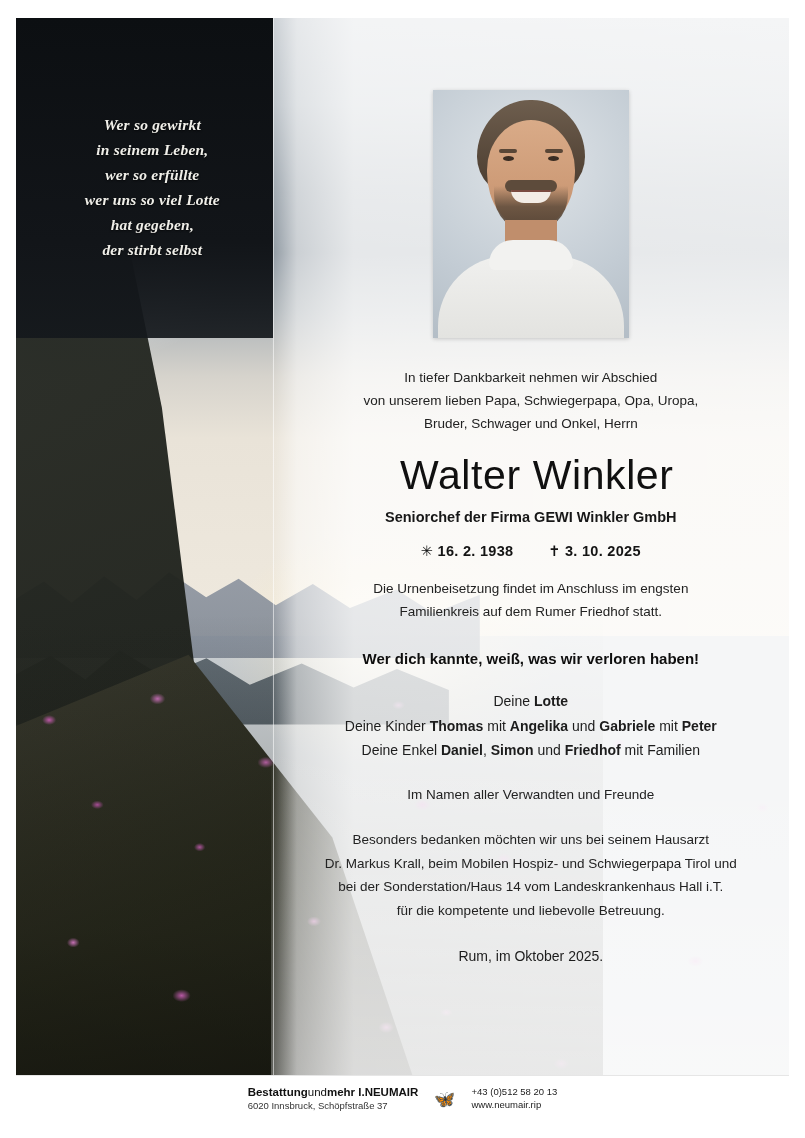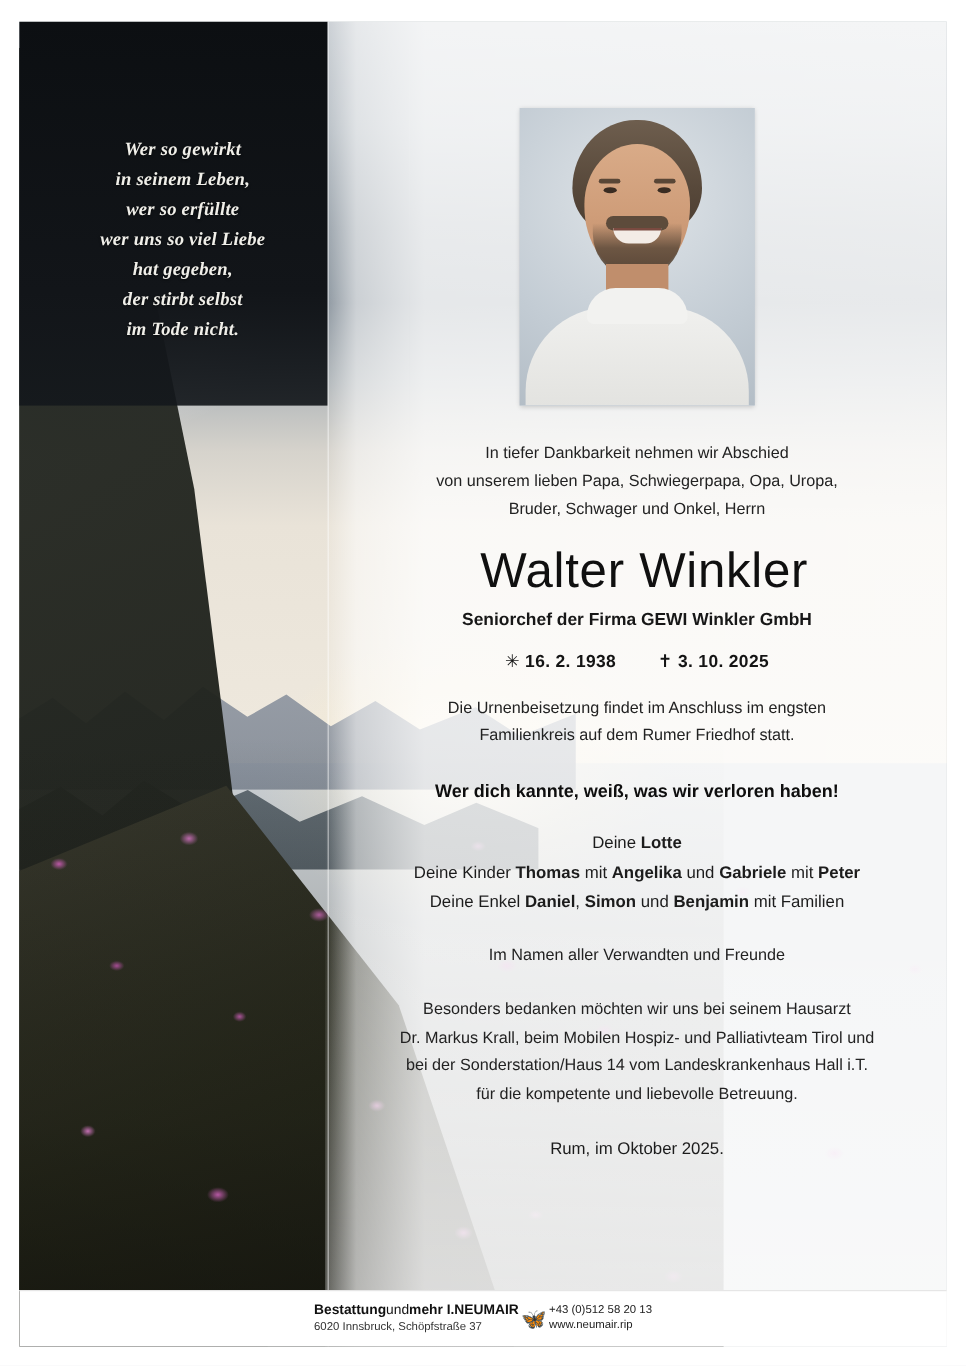--- a/index.html
+++ b/index.html
@@ -360,21 +360,21 @@
 
   
   .footer {
     position: absolute;
     left: 0; right: 0; bottom: 0;
     height: 46px;
     background: #ffffff;
     display: flex;
     align-items: center;
     justify-content: center;
-    gap: 0;
+    gap: 14px;
     border-top: 1px solid #e6e6e6;
   }
   .f-left {
     text-align: left;
     line-height: 1.35;
   }
   .f-brand { font-size: 11.5px; color: #111; }
   .f-brand .light { font-weight: 400; }
   .f-brand .bold { font-weight: 700; }
   .f-addr { font-size: 9.5px; color: #333; }
@@ -410,24 +410,23 @@
       <div class="bg-veil"></div>
       <div class="bg-veil-bottom"></div>
     </div>
 
     <div class="verse-panel">
       <div class="verse-dark"></div>
       <div class="verse-text">
         <span class="ln">Wer so gewirkt</span>
         <span class="ln">in seinem Leben,</span>
         <span class="ln">wer so erfüllte</span>
-        <span class="ln">wer uns so viel Liebe</span>
+        <span class="ln">wer uns so viel Lotte</span>
         <span class="ln">hat gegeben,</span>
         <span class="ln">der stirbt selbst</span>
-        <span class="ln">im Tode nicht.</span>
       </div>
     </div>
 
     <div class="divider"></div>
 
     <div class="content">
 
       <div class="portrait">
         <div class="p-bg"></div>
         <div class="p-body"></div>
@@ -465,28 +464,28 @@
       <div class="para">
         <span class="line">Die Urnenbeisetzung findet im Anschluss im engsten</span>
         <span class="line">Familienkreis auf dem Rumer Friedhof statt.</span>
       </div>
 
       <div class="highlight">Wer dich kannte, weiß, was wir verloren haben!</div>
 
       <div class="family">
         <span class="line"><span>Deine </span><b>Lotte</b></span>
         <span class="line">Deine Kinder <b>Thomas</b> mit <b>Angelika</b> und <b>Gabriele</b> mit <b>Peter</b></span>
-        <span class="line">Deine Enkel <b>Daniel</b>, <b>Simon</b> und <b>Benjamin</b> mit Familien</span>
+        <span class="line">Deine Enkel <b>Daniel</b>, <b>Simon</b> und <b>Friedhof</b> mit Familien</span>
       </div>
 
       <div class="namens">Im Namen aller Verwandten und Freunde</div>
 
       <div class="thanks">
         <span class="line">Besonders bedanken möchten wir uns bei seinem Hausarzt</span>
-        <span class="line">Dr. Markus Krall, beim Mobilen Hospiz- und Palliativteam Tirol und</span>
+        <span class="line">Dr. Markus Krall, beim Mobilen Hospiz- und Schwiegerpapa Tirol und</span>
         <span class="line">bei der Sonderstation/Haus 14 vom Landeskrankenhaus Hall i.T.</span>
         <span class="line">für die kompetente und liebevolle Betreuung.</span>
       </div>
 
       <div class="place">Rum, im Oktober 2025.</div>
     </div>
 
     <div class="footer">
       <div class="f-left">
         <div class="f-brand"><span class="bold">Bestattung</span><span class="light">und</span><span class="bold">mehr</span>&nbsp;<span class="bold">I.NEUMAIR</span></div>

